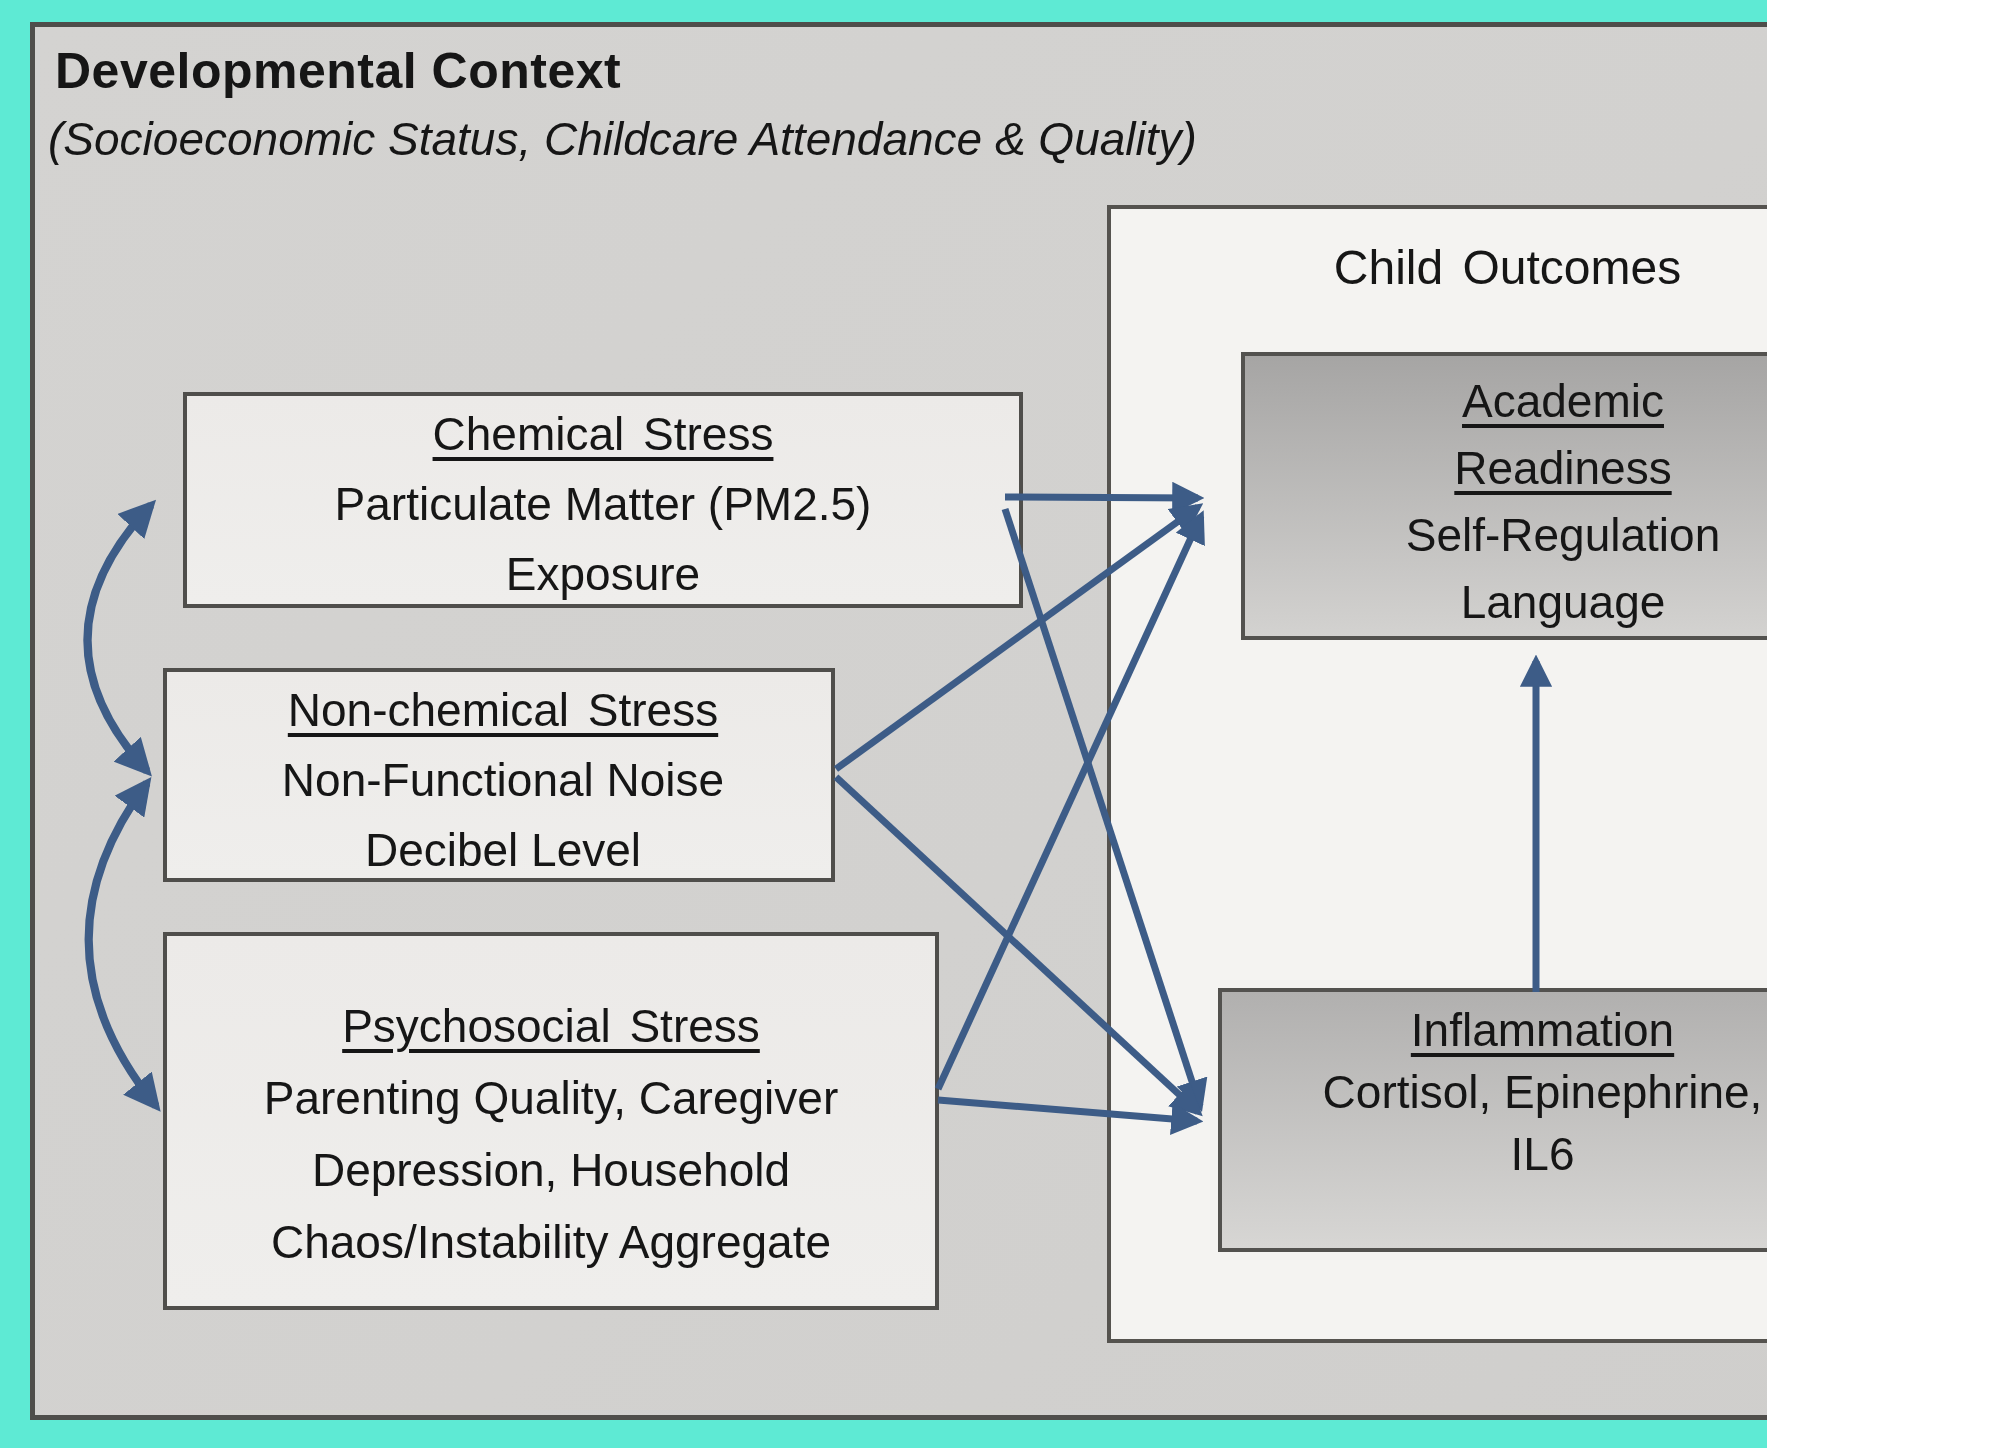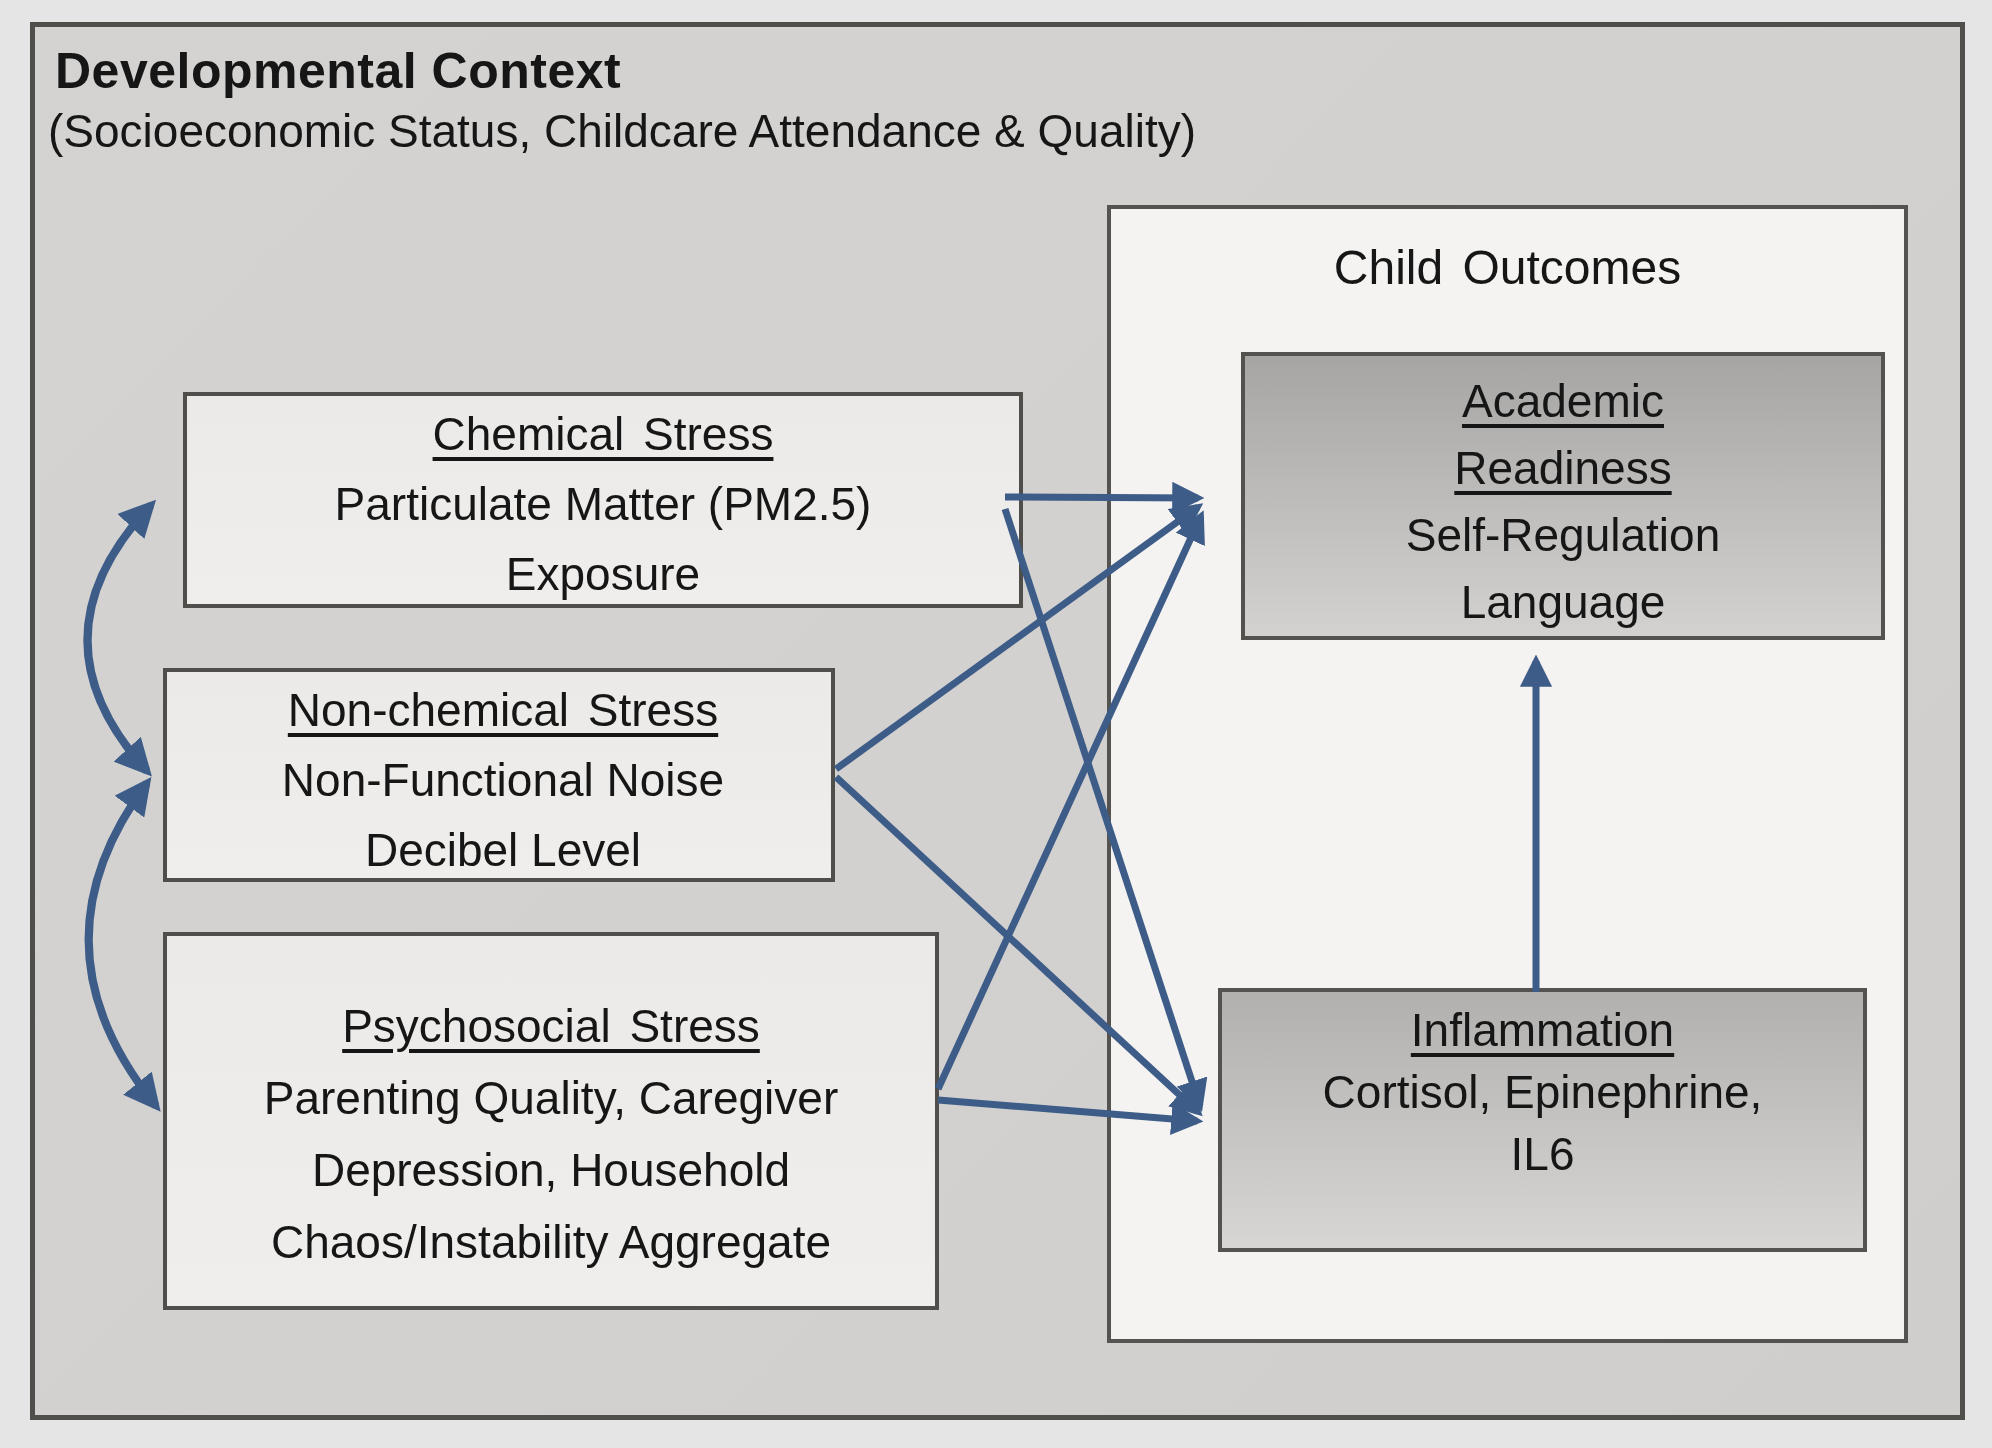--- a/index.html
+++ b/index.html
@@ -7,35 +7,35 @@
     --border-gray:#4f4e4b;
     --outer-fill:#d2d1cf;
     --stress-box-fill:#eceae8;
     --panel-fill:#f4f3f1;
     --outcome-gradient-top:#a6a5a4;
     --outcome-gradient-bottom:#d3d2d0;
     --text:#161616;
   }
   html,body{margin:0;padding:0;background:#fff;}
   .stage{
-    position:relative;width:1992px;height:1448px;background:#e5e5e5;
+    position:relative;width:1767px;height:1448px;background:#5eead4;
     font-family:"Liberation Sans", sans-serif;color:var(--text);
     overflow:hidden;
   }
   .outer-box{
     position:absolute;left:30px;top:22px;width:1935px;height:1398px;
     box-sizing:border-box;border:5px solid var(--border-gray);
     background:linear-gradient(135deg,#d4d3d1 0%,var(--outer-fill) 55%,#cfcecc 100%);
   }
   .ctx-title{
     position:absolute;left:55px;top:42px;font-size:50px;font-weight:bold;
     letter-spacing:0.5px;white-space:nowrap;
   }
   .ctx-subtitle{
-    position:absolute;left:48px;top:104px;font-size:46px;white-space:nowrap;
+    position:absolute;left:48px;top:112px;font-size:46px;white-space:nowrap;font-style:italic;
   }
   .box{
     position:absolute;box-sizing:border-box;border:4px solid var(--border-gray);
     text-align:center;
   }
   .stress{
     background:linear-gradient(180deg,var(--stress-box-fill),#efeeec);
     font-size:46px;
   }
   .hd{text-decoration:underline;text-decoration-thickness:4px;text-underline-offset:7px;word-spacing:6px;}

